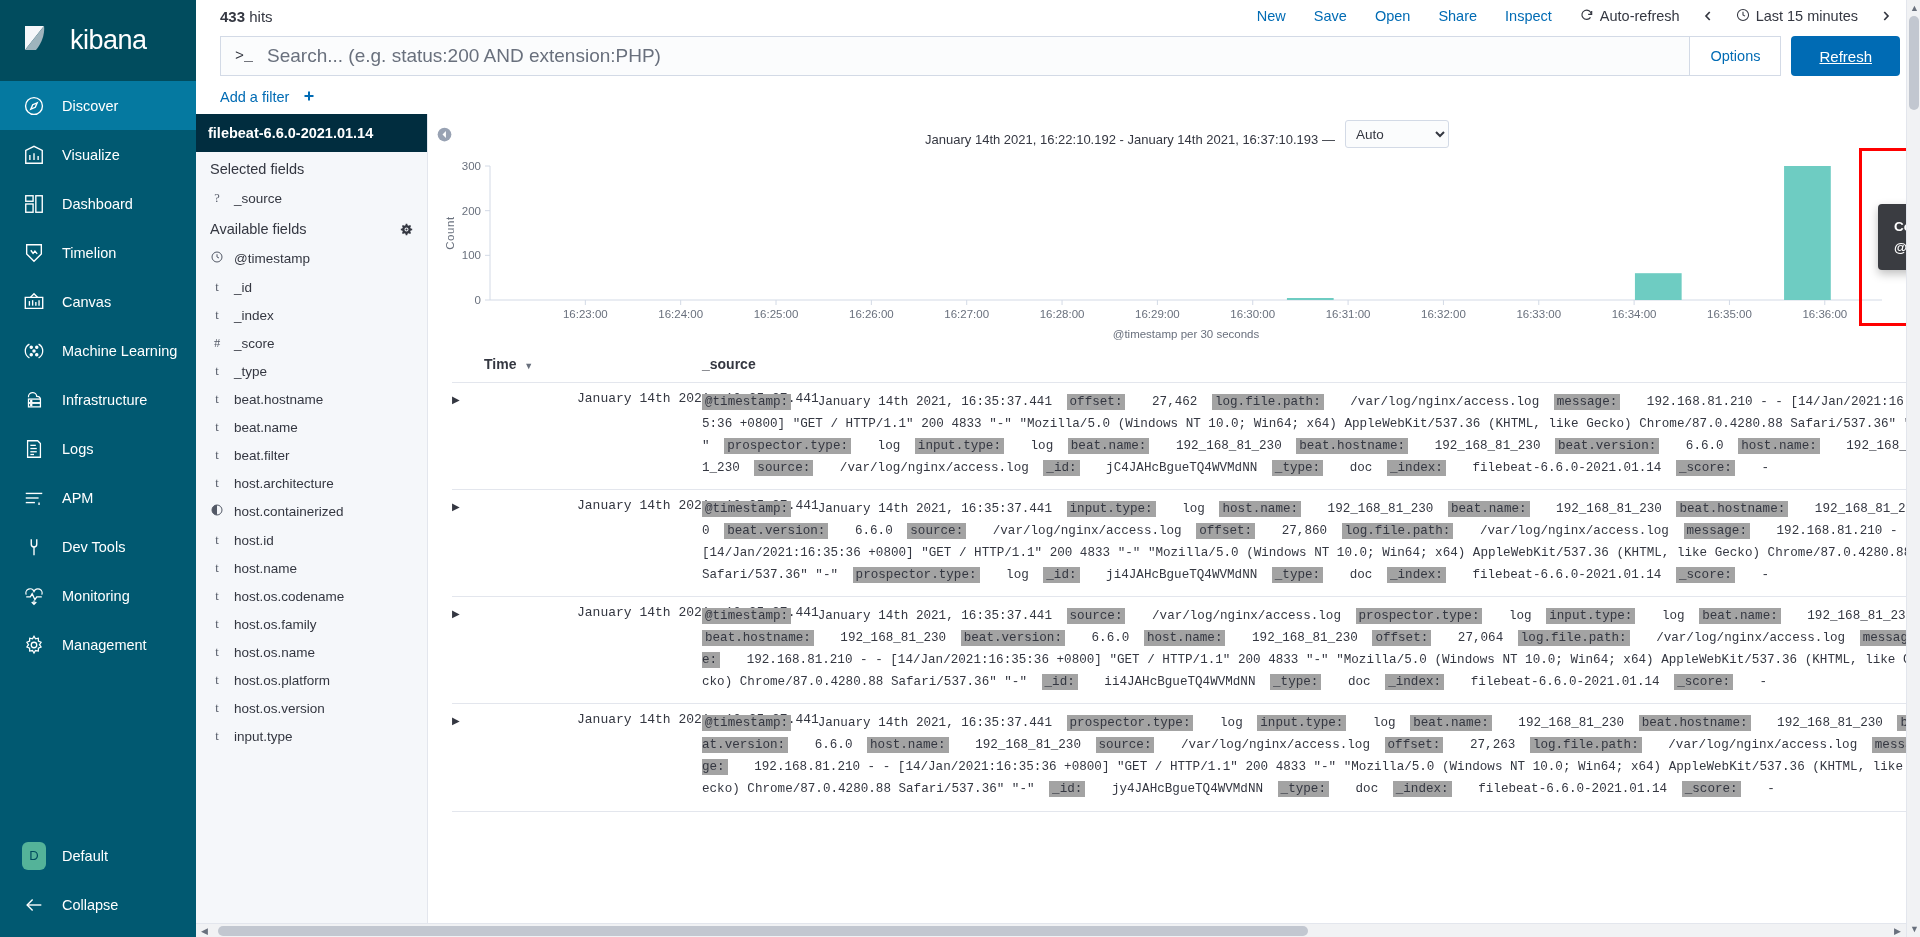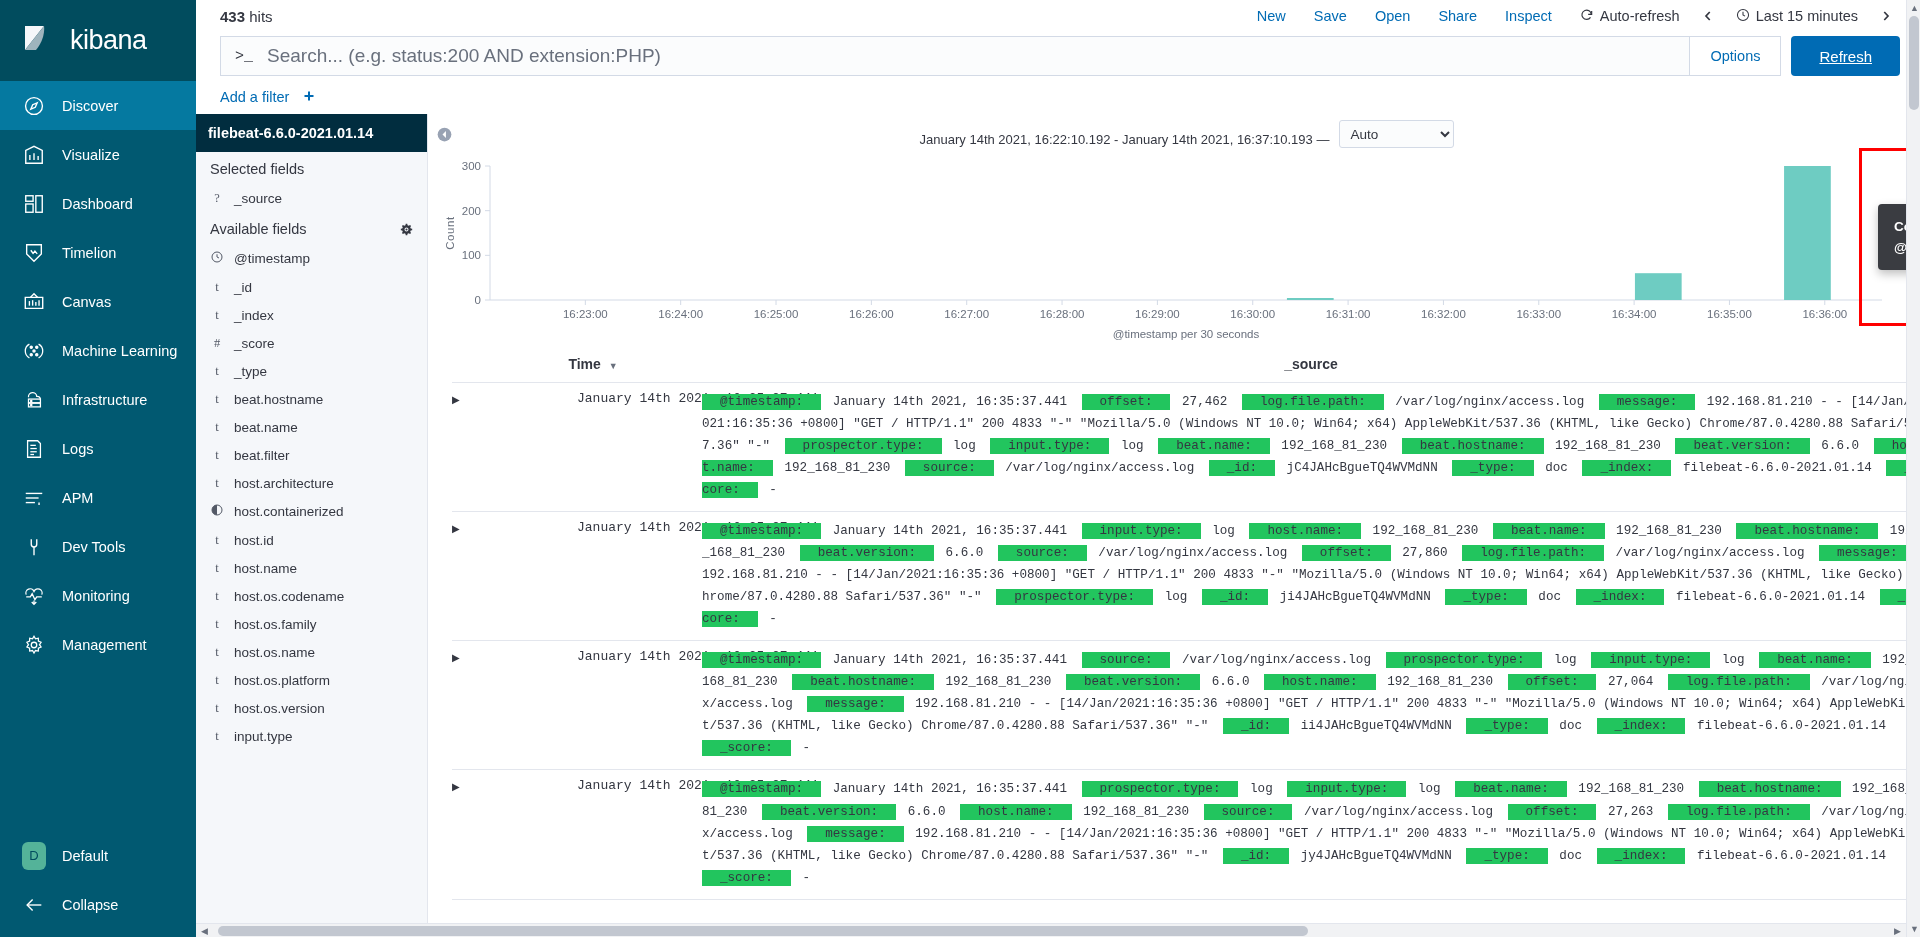--- a/index.html
+++ b/index.html
@@ -142,21 +142,21 @@
   }
   .collapse-chevron {
     width: 26px; flex: 0 0 26px; display: flex; align-items: center; justify-content: center;
     color: #98a2b3; cursor: pointer; padding-left: 6px;
   }
   .charthead-center {
     flex: 1 1 auto; display: flex; align-items: center; justify-content: center; gap: 0;
   }
   .timerange-label { font-size: 13px; color: #343741; margin-top: 10px; }
   .interval-select {
-    margin-left: 10px; width: 115px; height: 28px;
+    margin-left: 10px; width: 104px; height: 28px;
     border: 1px solid #d3dae6; background: #fbfcfd; border-radius: 3px;
     font-size: 13.5px; color: #343741; padding: 0 6px;
     font-family: "Liberation Sans", sans-serif;
   }
 
   .chartwrap { flex: 0 0 200px; position: relative; padding: 0 24px 0 0; }
   .chart-svg { display: block; }
   .highlight-box {
     position: absolute; border: 3px solid #ff0000; pointer-events: none;
   }
@@ -165,41 +165,41 @@
     padding: 12px 16px; border-radius: 4px;
     font-size: 13.5px; box-shadow: 0 4px 10px rgba(0,0,0,.25);
   }
   .tt-row { display: flex; align-items: center; padding: 3px 0; }
   .tt-key { font-weight: 700; white-space: nowrap; }
 
   
   .docarea { flex: 1 1 auto; min-height: 0; display: flex; flex-direction: column; padding-left: 24px; }
   .doctable { width: 100%; border-collapse: collapse; table-layout: fixed; }
   .doctable th {
-    text-align: center; font-size: 14px; color: #343741; font-weight: 700;
+    text-align: left; font-size: 14px; color: #343741; font-weight: 700;
     padding: 8px 0 10px 0; border-bottom: 1px solid #e3e6ed;
   }
   .th-time { width: 250px; padding-left: 32px !important; }
   .th-caret { color: #69707d; font-size: 9px; margin-left: 4px; }
   .doctable td {
     vertical-align: top; padding: 8px 0 10px 0;
     border-bottom: 1px solid #e3e6ed;
   }
   .expand-cell { width: 32px; }
   .expand-arrow { color: #343741; font-size: 10px; cursor: pointer; padding-top:3px; }
   .time-cell {
     font-family: "Liberation Mono", monospace; font-size: 13px; color: #343741;
     white-space: nowrap;
   }
   .src-cell {
     font-family: "Liberation Mono", monospace; font-size: 12.6px;
     color: #343741; line-height: 1.75; word-break: break-all; padding-right: 26px;
   }
   .fkey {
-    background: #22c55e; padding: 1px 18px; margin-right: 4px;
+    background: #a3a3a3; padding: 1px 3px; margin-right: 19px;
   }
   .fval { margin-right: 7px; }
 
   
   .vscroll {
     position: absolute; right: 0; top: 0; width: 14px; height: 937px;
     background: #f1f2f4; border-left: 1px solid #e3e6ed;
   }
   .vscroll .thumb {
     position: absolute; left: 2px; top: 2px; width: 10px; height: 94px;

